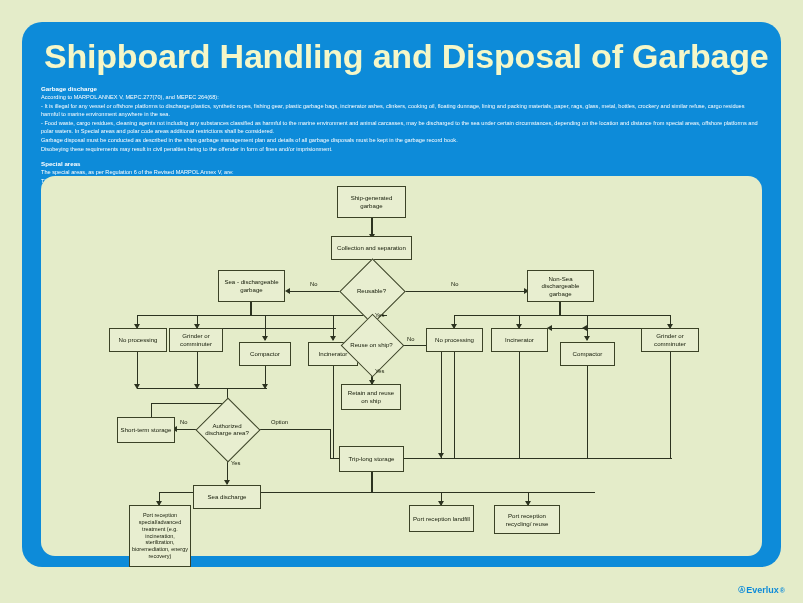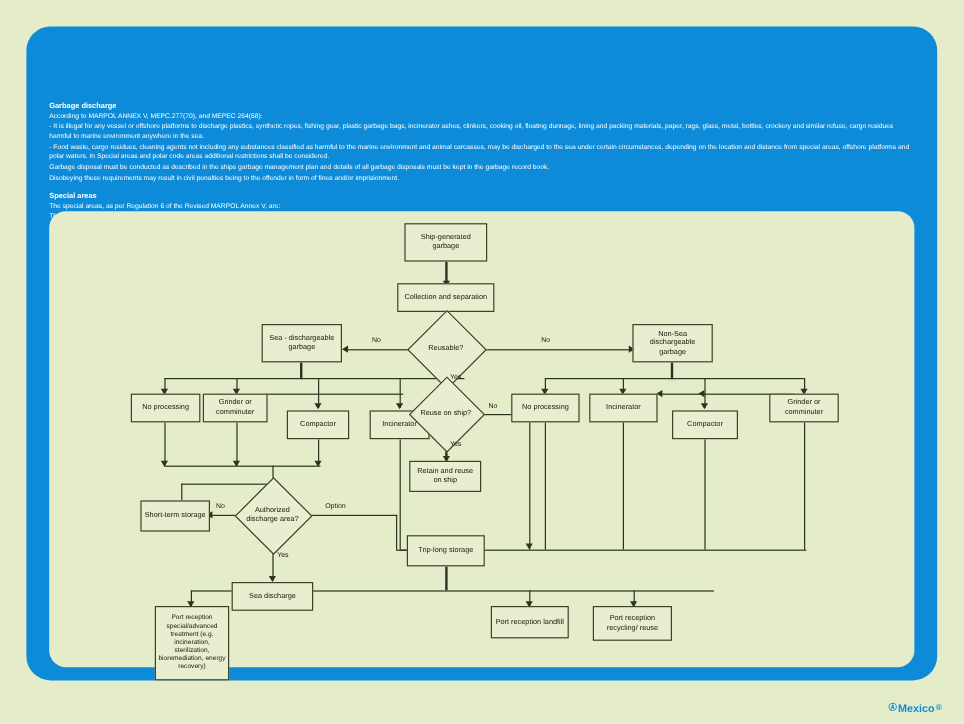--- a/index.html
+++ b/index.html
@@ -70,20 +70,21 @@
   }
   .brand .mark{font-size:7px;}
 </style>
 </head>
 <body>
 
 <div id="poster">
 
   <div class="blue-panel"></div>
 
+  <div class="title">Shipboard Handling and Disposal of Garbage</div>
 
   <div class="textblock">
     <div class="tb-head">Garbage discharge</div>
     <div class="tb-line">According to MARPOL ANNEX V, MEPC.277(70), and MEPEC 264(68):</div>
     <div class="tb-line">- It is illegal for any vessel or offshore platforms to discharge plastics, synthetic ropes, fishing gear, plastic garbage bags, incinerator ashes, clinkers, cooking oil, floating dunnage, lining and packing materials, paper, rags, glass, metal, bottles, crockery and similar refuse, cargo residues harmful to marine environment anywhere in the sea.</div>
     <div class="tb-line">- Food waste, cargo residues, cleaning agents not including any substances classified as harmful to the marine environment and animal carcasses, may be discharged to the sea under certain circumstances, depending on the location and distance from special areas, offshore platforms and polar waters. In Special areas and polar code areas additional restrictions shall be considered.</div>
     <div class="tb-line">Garbage disposal must be conducted as described in the ships garbage management plan and details of all garbage disposals must be kept in the garbage record book.</div>
     <div class="tb-line">Disobeying these requirements may result in civil penalties being to the offender in form of fines and/or imprisionment.</div>
     <div class="tb-gap"></div>
     <div class="tb-head">Special areas</div>
@@ -240,17 +241,17 @@
     <div class="elabel" style="left:366px;top:160px;">No</div>
     <div class="elabel" style="left:334px;top:192px;">Yes</div>
     <div class="elabel" style="left:139px;top:243px;">No</div>
     <div class="elabel" style="left:190px;top:284px;">Yes</div>
     <div class="elabel" style="left:230px;top:243px;">Option</div>
 
   </div>
 
   <div class="brand">
     <span class="mark">Ⓐ</span>
-      <span>Mexico</span>
+      <span>Everlux</span>
       <span class="mark">®</span>
   </div>
 
 </div>
 
 </body></html>

